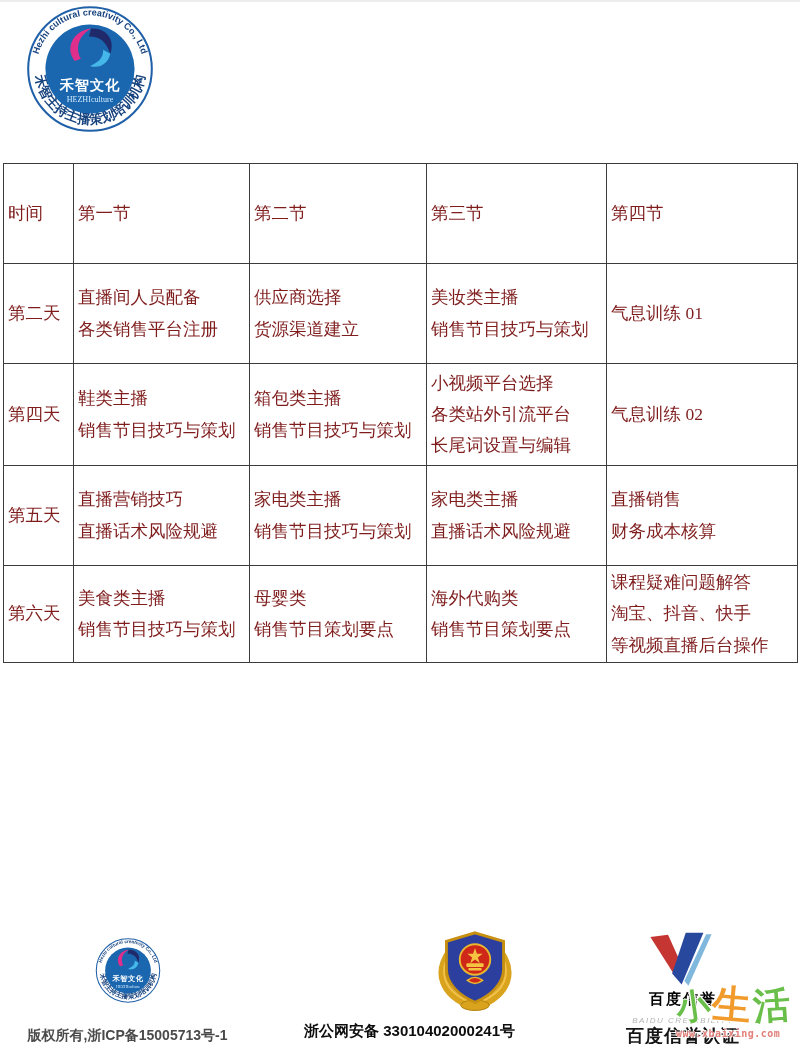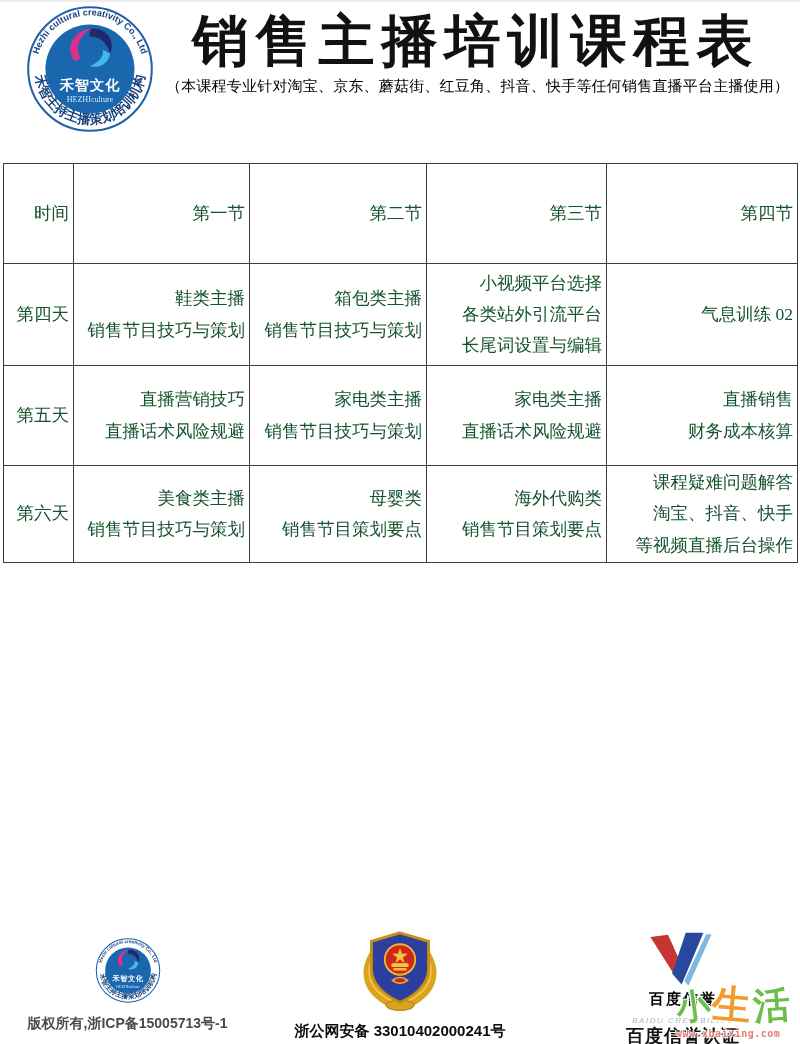--- a/index.html
+++ b/index.html
@@ -16,36 +16,36 @@
     margin:0;font-size:56px;font-weight:bold;letter-spacing:7px;line-height:1.12;
     font-family:"Liberation Serif","DejaVu Serif",serif;white-space:nowrap;
   }
   .sub-title{margin:4px 0 0 0;font-size:15px;letter-spacing:0.2px;white-space:nowrap;color:#000;}
 
   
   table.schedule{
     position:absolute;left:3px;top:163px;width:794px;border-collapse:collapse;table-layout:fixed;
   }
   table.schedule th,table.schedule td{
-    border:1px solid #3c3c3c;padding:0 4px;text-align:right;vertical-align:middle;
-    font-weight:normal;font-size:17.5px;line-height:1.78;white-space:pre-line;color:#14532d;
+    border:1px solid #3c3c3c;padding:0 4px;text-align:left;vertical-align:middle;
+    font-weight:normal;font-size:17.5px;line-height:1.78;white-space:pre-line;color:#7f1d1d;
   }
   tr.r-head{height:100px;} tr.r1{height:102px;} tr.r2{height:100px;} tr.r3{height:101px;}
   tr.r4{height:102px;} tr.r5{height:100px;} tr.r6{height:97px;}
   .day-col{width:70px;} .c1{width:176px;} .c2{width:177px;} .c3{width:180px;} .c4{width:191px;}
   td.day,th{font-size:18px;}
 
   
   .foot-copy{position:absolute;left:25px;top:936px;width:205px;}
   .foot-copy svg{display:block;margin:0 auto;}
   .foot-text{
-    margin-top:10px;text-align:center;font-family:"Liberation Sans","DejaVu Sans",sans-serif;
+    margin-top:22px;text-align:center;font-family:"Liberation Sans","DejaVu Sans",sans-serif;
     font-weight:bold;font-size:14px;color:#4a4a4a;white-space:nowrap;
   }
-  .foot-police{position:absolute;left:285px;top:926px;width:230px;text-align:center;}
+  .foot-police{position:absolute;left:285px;top:926px;width:230px;text-align:right;}
   .police-text{
     margin-top:6px;font-family:"Liberation Sans","DejaVu Sans",sans-serif;font-weight:bold;
     font-size:15px;color:#0d0d0d;white-space:nowrap;
   }
   .baidu-block{position:absolute;left:594px;top:930px;width:178px;height:114px;}
   .baidu-logo{position:absolute;left:55px;top:2px;}
   .baidu-t1{position:absolute;left:0;top:60px;width:178px;text-align:center;
     font-family:"Liberation Sans","DejaVu Sans",sans-serif;font-weight:bold;font-size:15px;
     color:#000000;letter-spacing:2px;white-space:nowrap;}
   .baidu-t2{position:absolute;left:0;top:86px;width:178px;text-align:center;
@@ -90,40 +90,46 @@
     <circle cx="75" cy="66" r="44" fill="#1a67af"></circle>
     <g>
       <path d="M 60,58 C 50,46 58,28 76,26 C 64,33 60,45 66,56 Z" fill="#df2f8c"></path>
       <path d="M 76,26 C 92,25 100,38 95,51 C 91,39 85,34 74,34 Z" fill="#202a6a"></path>
       <path d="M 95,51 C 93,61 84,66 75,63 C 84,59 88,55 88,47 Z" fill="#45b7e9"></path>
     </g>
     <text x="75" y="87" text-anchor="middle" font-size="14" font-weight="bold" fill="#ffffff" letter-spacing="1">禾智文化</text>
     <text x="75" y="99" text-anchor="middle" font-size="8" fill="#cfe8fb">HEZHIculture</text>
   </svg>
 
-  <div class="title-block">
-    <h1 class="main-title">销售主播培训课程表</h1>
-    <p class="sub-title">（本课程专业针对淘宝、京东、蘑菇街、红豆角、抖音、快手等任何销售直播平台主播使用）</p>
-  </div>
 
   <table class="schedule">
     <colgroup>
       <col class="day-col">
         <col class="c1">
         <col class="c2">
         <col class="c3">
         <col class="c4">
     </colgroup>
     <tbody>
       <tr class="r-head">
         <th>时间</th>
         <th>第一节</th>
         <th>第二节</th>
         <th>第三节</th>
         <th>第四节</th>
+      </tr>
+      <tr class="r2">
+        <td class="day">第二天</td>
+        <td>直播间人员配备
+各类销售平台注册</td>
+        <td>供应商选择
+货源渠道建立</td>
+        <td>美妆类主播
+销售节目技巧与策划</td>
+        <td>气息训练 01</td>
       </tr>
       <tr class="r4">
         <td class="day">第四天</td>
         <td>鞋类主播
 销售节目技巧与策划</td>
         <td>箱包类主播
 销售节目技巧与策划</td>
         <td>小视频平台选择
 各类站外引流平台
 长尾词设置与编辑</td>

